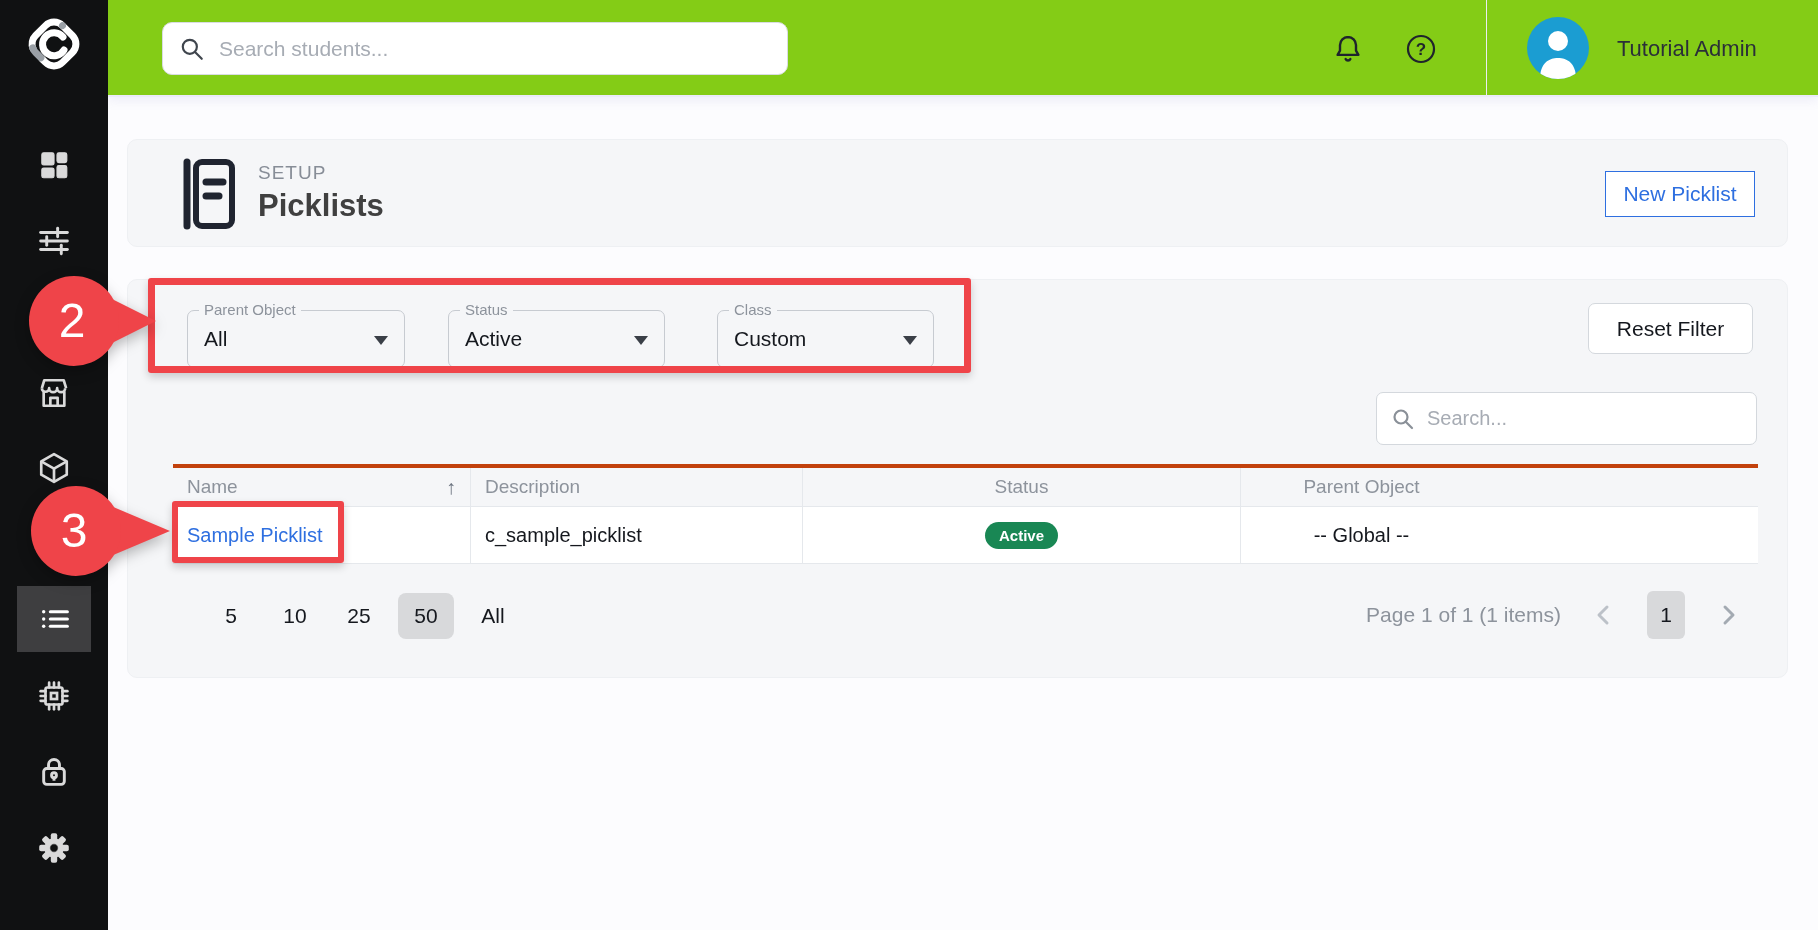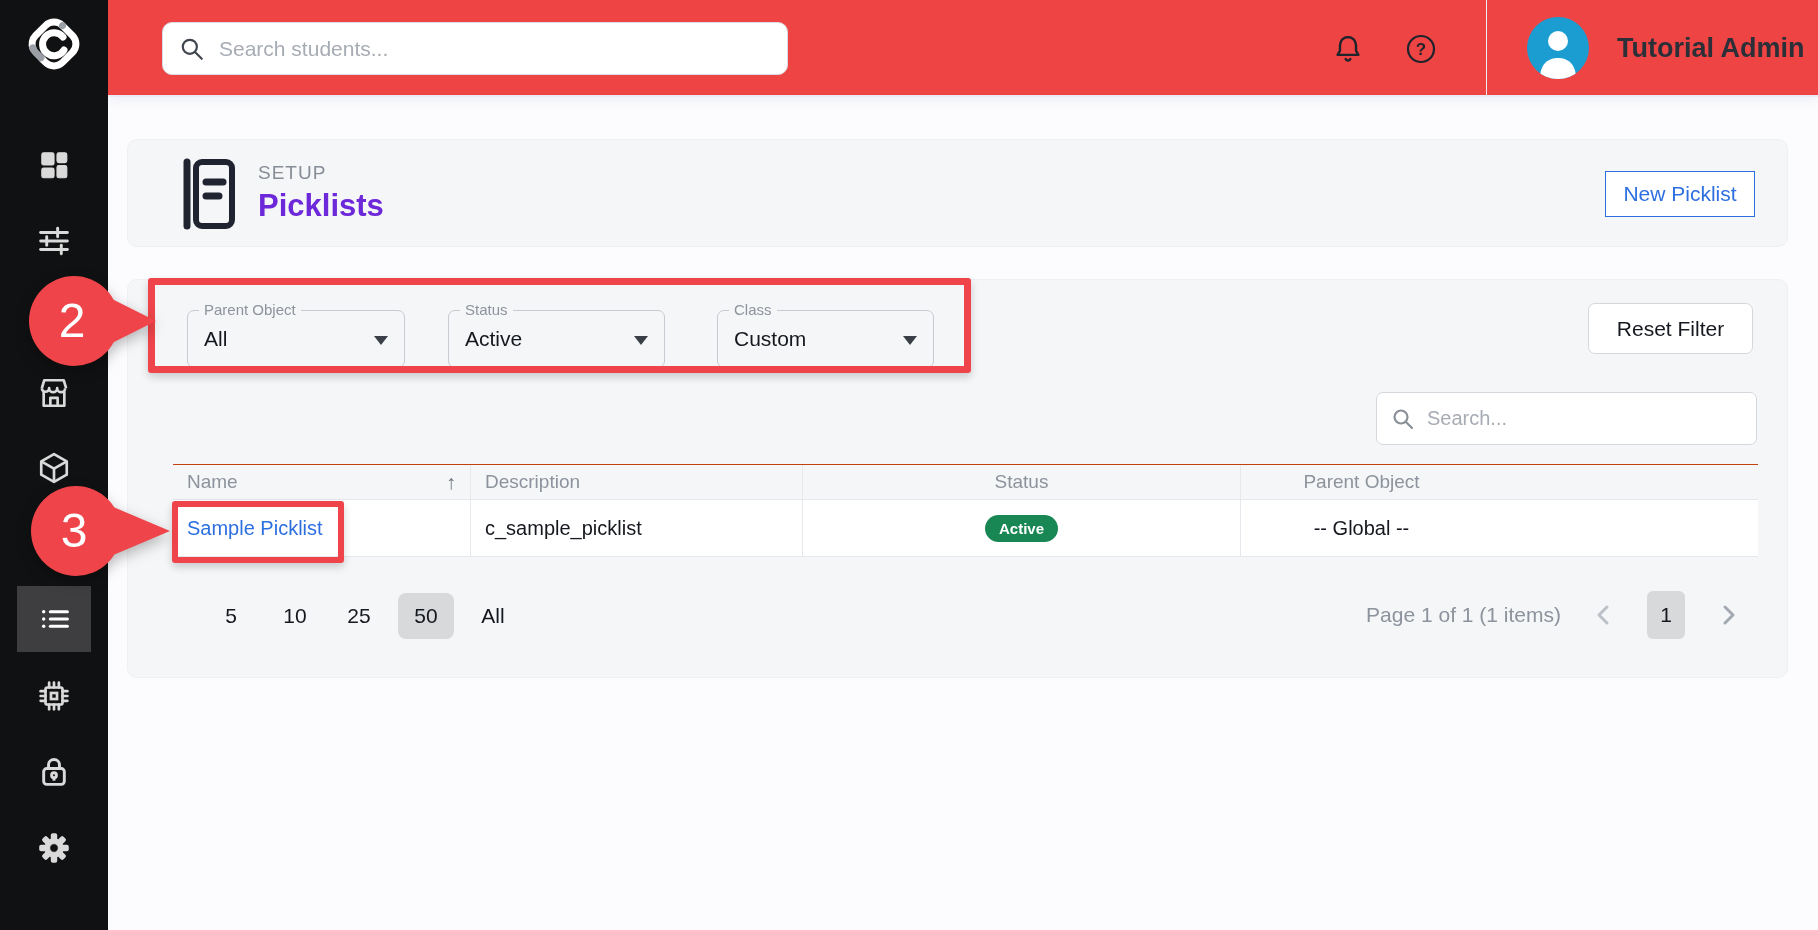--- a/index.html
+++ b/index.html
@@ -8,41 +8,41 @@
 
   
   .sidebar { position:absolute; left:0; top:0; width:108px; height:930px; background:#101112; z-index:5; }
   .logo { position:absolute; left:22px; top:12px; width:64px; height:64px; cursor:pointer; }
   .nav-item { position:absolute; left:26px; width:56px; height:56px; display:flex; align-items:center; justify-content:center; cursor:pointer; }
   .nav-active-bg { position:absolute; left:17px; top:586px; width:74px; height:66px; background:#3e3e40; }
   .nav-item svg { stroke:#dadada; }
   .nav-item.active svg { stroke:#ffffff; }
 
   
-  .topbar { position:absolute; left:108px; top:0; width:1710px; height:97px; background:#ef4444;
+  .topbar { position:absolute; left:108px; top:0; width:1710px; height:97px; background:#84cc16;
             border-bottom:2px solid #ebebf8; box-shadow:0 4px 10px rgba(120,120,200,0.10); z-index:4; }
   .tb-search { position:absolute; left:54px; top:22px; width:626px; height:53px; background:#fff;
                border:1px solid #d9dce2; border-radius:10px; display:flex; align-items:center; padding:0 16px; }
   .tb-search input { border:none; outline:none; flex:1; font-size:21px; color:#30353d; margin-left:14px; background:transparent; font-family:"Liberation Sans",sans-serif; }
   .tb-search input::placeholder { color:#a7acb4; }
   .tb-icon { position:absolute; top:31px; width:36px; height:36px; display:flex; align-items:center; justify-content:center; cursor:pointer; }
   .tb-divider { position:absolute; left:1378px; top:0; width:1px; height:95px; background:#ececf2; }
   .avatar { position:absolute; left:1419px; top:17px; width:62px; height:62px; border-radius:50%; background:#1b9dd2; overflow:hidden; cursor:pointer; }
   .user-name { position:absolute; left:1509px; top:0; height:97px; display:flex; align-items:center;
-               font-size:27px; font-weight:700; color:#2a2f38; cursor:pointer; }
+               font-size:22px; font-weight:400; color:#2a2f38; cursor:pointer; }
 
   
   .content { position:absolute; left:108px; top:114px; width:1710px; height:833px; background:#fcfcfe; }
   .card { position:absolute; left:19px; width:1661px; background:#f5f6f8; border:1px solid #eef0f3; border-radius:10px; }
   .card1 { top:25px; height:108px; }
   .card2 { top:165px; height:399px; }
 
   .book-icon { position:absolute; left:53px; top:16px; }
   .eyebrow { position:absolute; left:130px; top:22px; font-size:19px; letter-spacing:1px; color:#878d97; }
-  .page-title { position:absolute; left:130px; top:48px; font-size:31px; font-weight:700; color:#6d28d9; }
+  .page-title { position:absolute; left:130px; top:48px; font-size:31px; font-weight:700; color:#404040; }
   .new-btn { position:absolute; right:32px; top:31px; width:150px; height:46px; background:#fff;
              border:1.6px solid #2e6fe0; border-radius:0; color:#2e6fe0; font-size:21px;
              display:flex; align-items:center; justify-content:center; cursor:pointer; }
 
   
   .select { position:absolute; top:30px; height:58px; border:1px solid #c7cbd1; border-radius:7px; cursor:pointer; }
   .select .flabel { position:absolute; top:-10px; left:11px; font-size:15px; color:#8d939c; background:#f5f6f8; padding:0 5px; }
   .select .fvalue { position:absolute; left:16px; top:0; height:100%; display:flex; align-items:center; font-size:21px; color:#15181e; }
   .caret { position:absolute; right:16px; top:25px; width:0; height:0; border-left:7px solid transparent; border-right:7px solid transparent; border-top:9px solid #3a3f47; }
   .sel-parent { left:59px;  width:218px; }
@@ -53,21 +53,21 @@
                border:1px solid #d4d8dd; border-radius:7px; font-size:21px; color:#15181e;
                display:flex; align-items:center; justify-content:center; cursor:pointer; }
   .tbl-search { position:absolute; left:1248px; top:112px; width:381px; height:53px; background:#fff;
                 border:1px solid #d4d8dd; border-radius:7px; display:flex; align-items:center; padding:0 14px; }
   .tbl-search input { border:none; outline:none; flex:1; font-size:20px; color:#30353d; margin-left:12px; background:transparent; font-family:"Liberation Sans",sans-serif; }
   .tbl-search input::placeholder { color:#a7acb4; }
 
   
   .table { position:absolute; left:45px; top:184px; width:1585px; }
   .t-head, .t-row { display:grid; grid-template-columns:298px 332px 438px 241px 276px; }
-  .t-head { height:36px; border-top:1px solid #c2410c; border-bottom:1px solid #e5e8ec; }
+  .t-head { height:43px; border-top:4px solid #c2410c; border-bottom:1px solid #e5e8ec; }
   .t-row  { height:57px; background:#ffffff; border-bottom:1px solid #e5e8ec; }
   .th, .td { display:flex; align-items:center; padding:0 14px; border-right:1px solid #e5e8ec; }
   .th:last-child, .td:last-child { border-right:none; }
   .th { font-size:19px; color:#8d939c; cursor:pointer; }
   .td { font-size:20px; color:#15181e;text-align:right; }
   .th.center, .td.center { justify-content:center; }
   .th-name { justify-content:space-between; }
   .sort-arrow { color:#6c7480; font-size:20px; }
   .link { color:#2e6fe0; cursor:pointer; text-decoration:none; }
   .badge { background:#198754; color:#ffffff; font-size:15px; font-weight:700; padding:5px 14px; border-radius:14px; }

